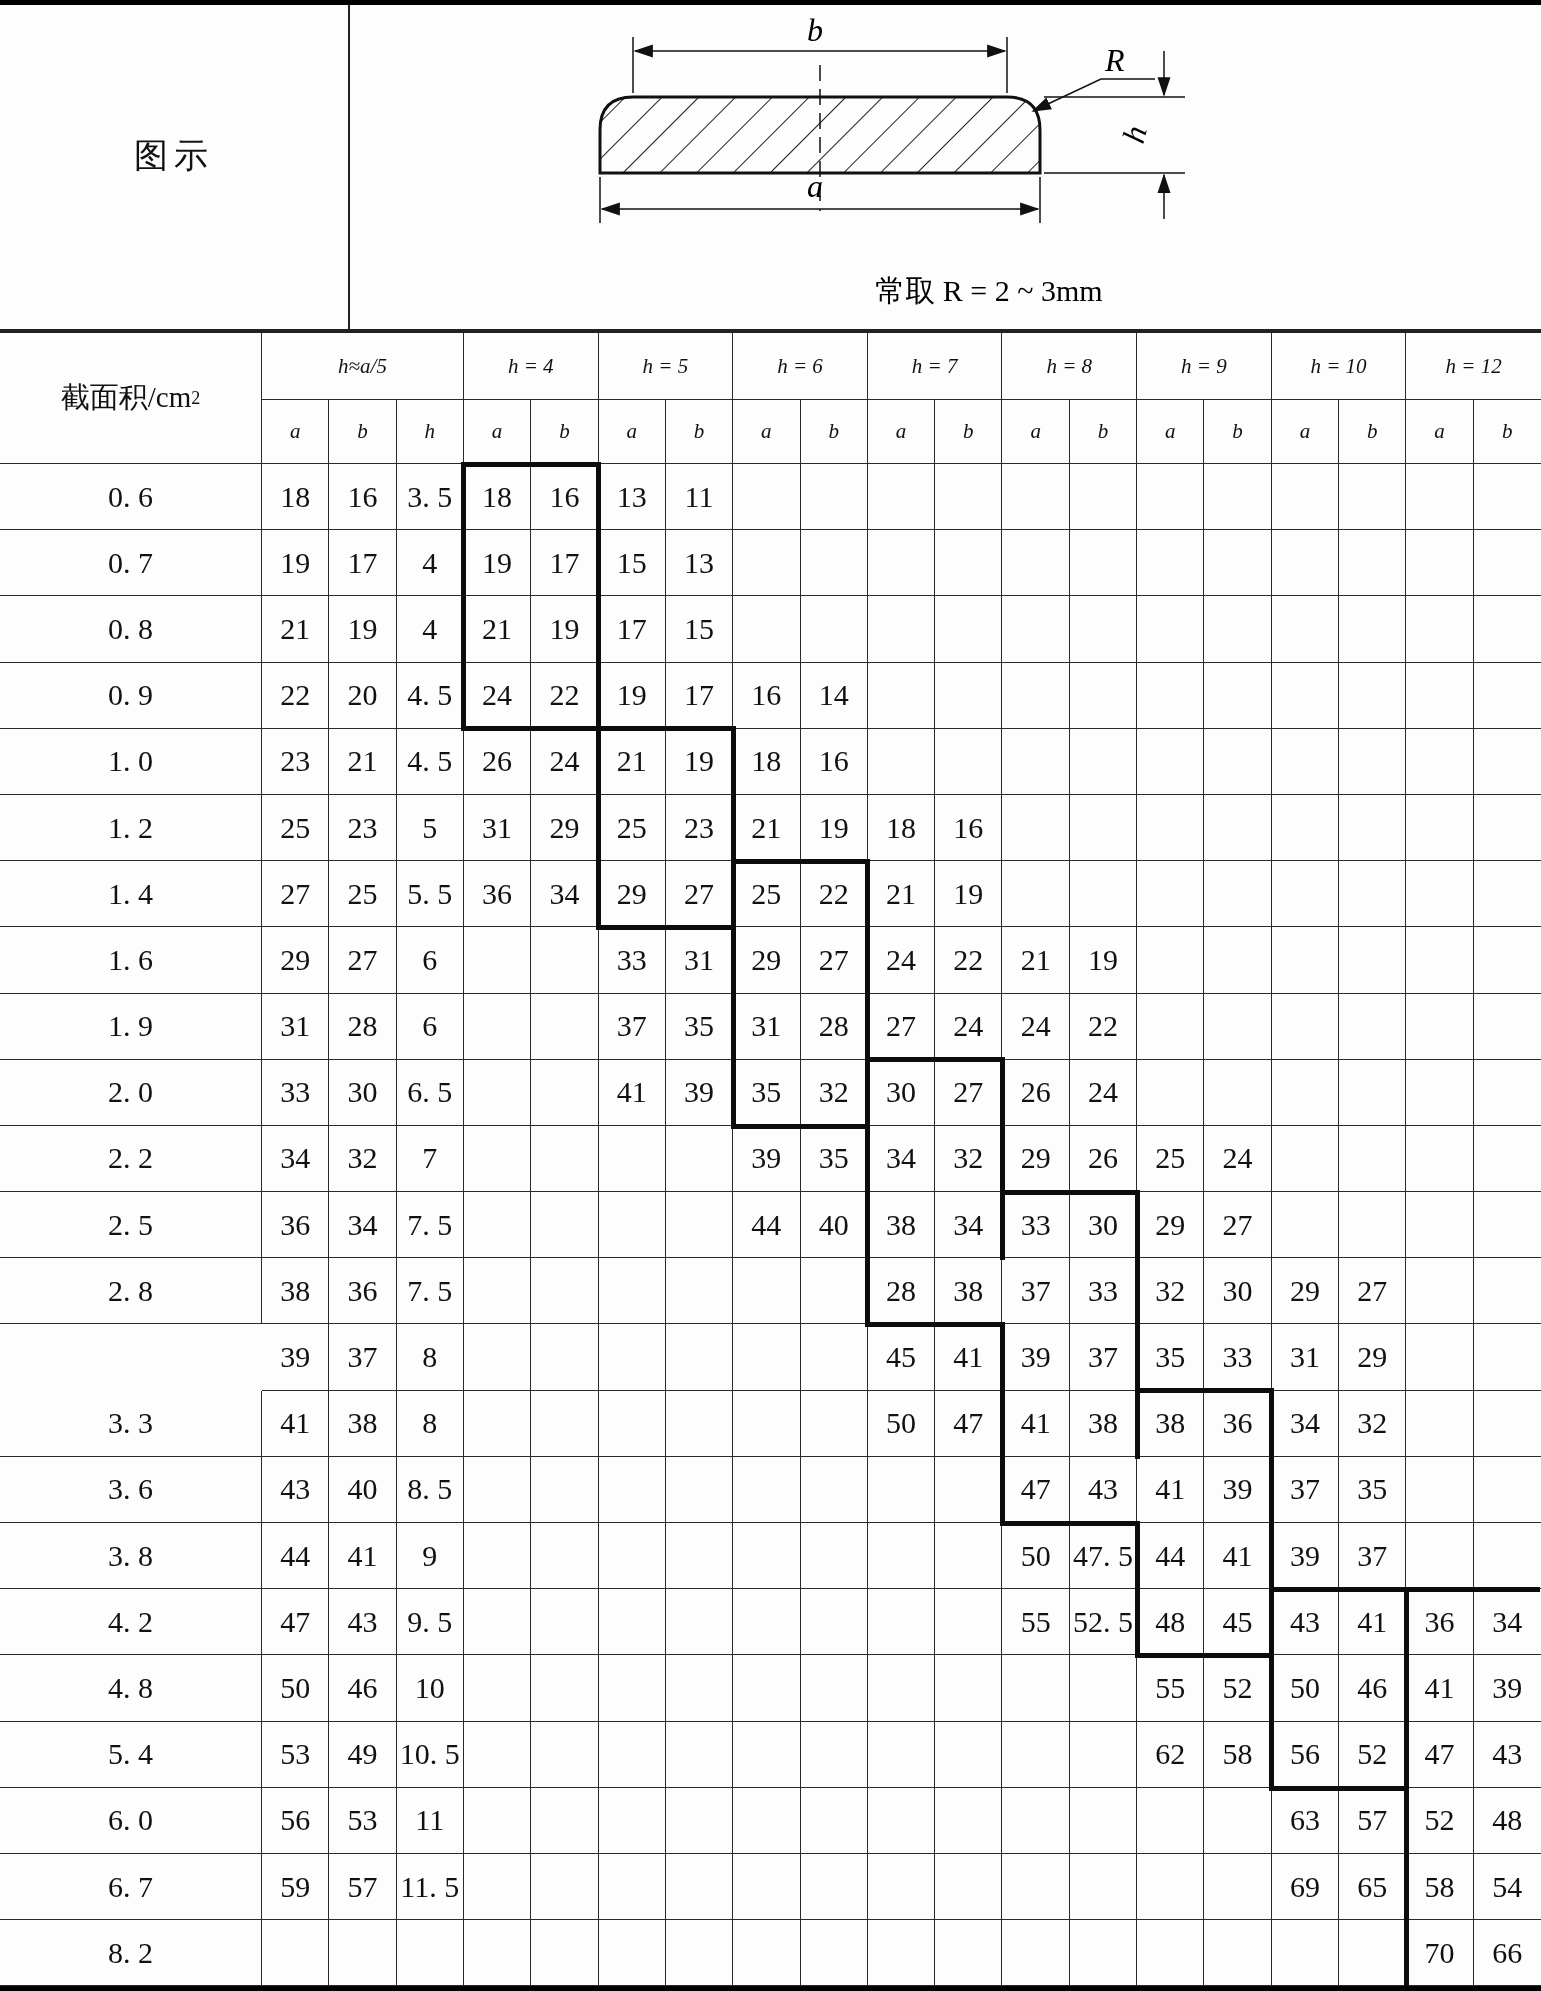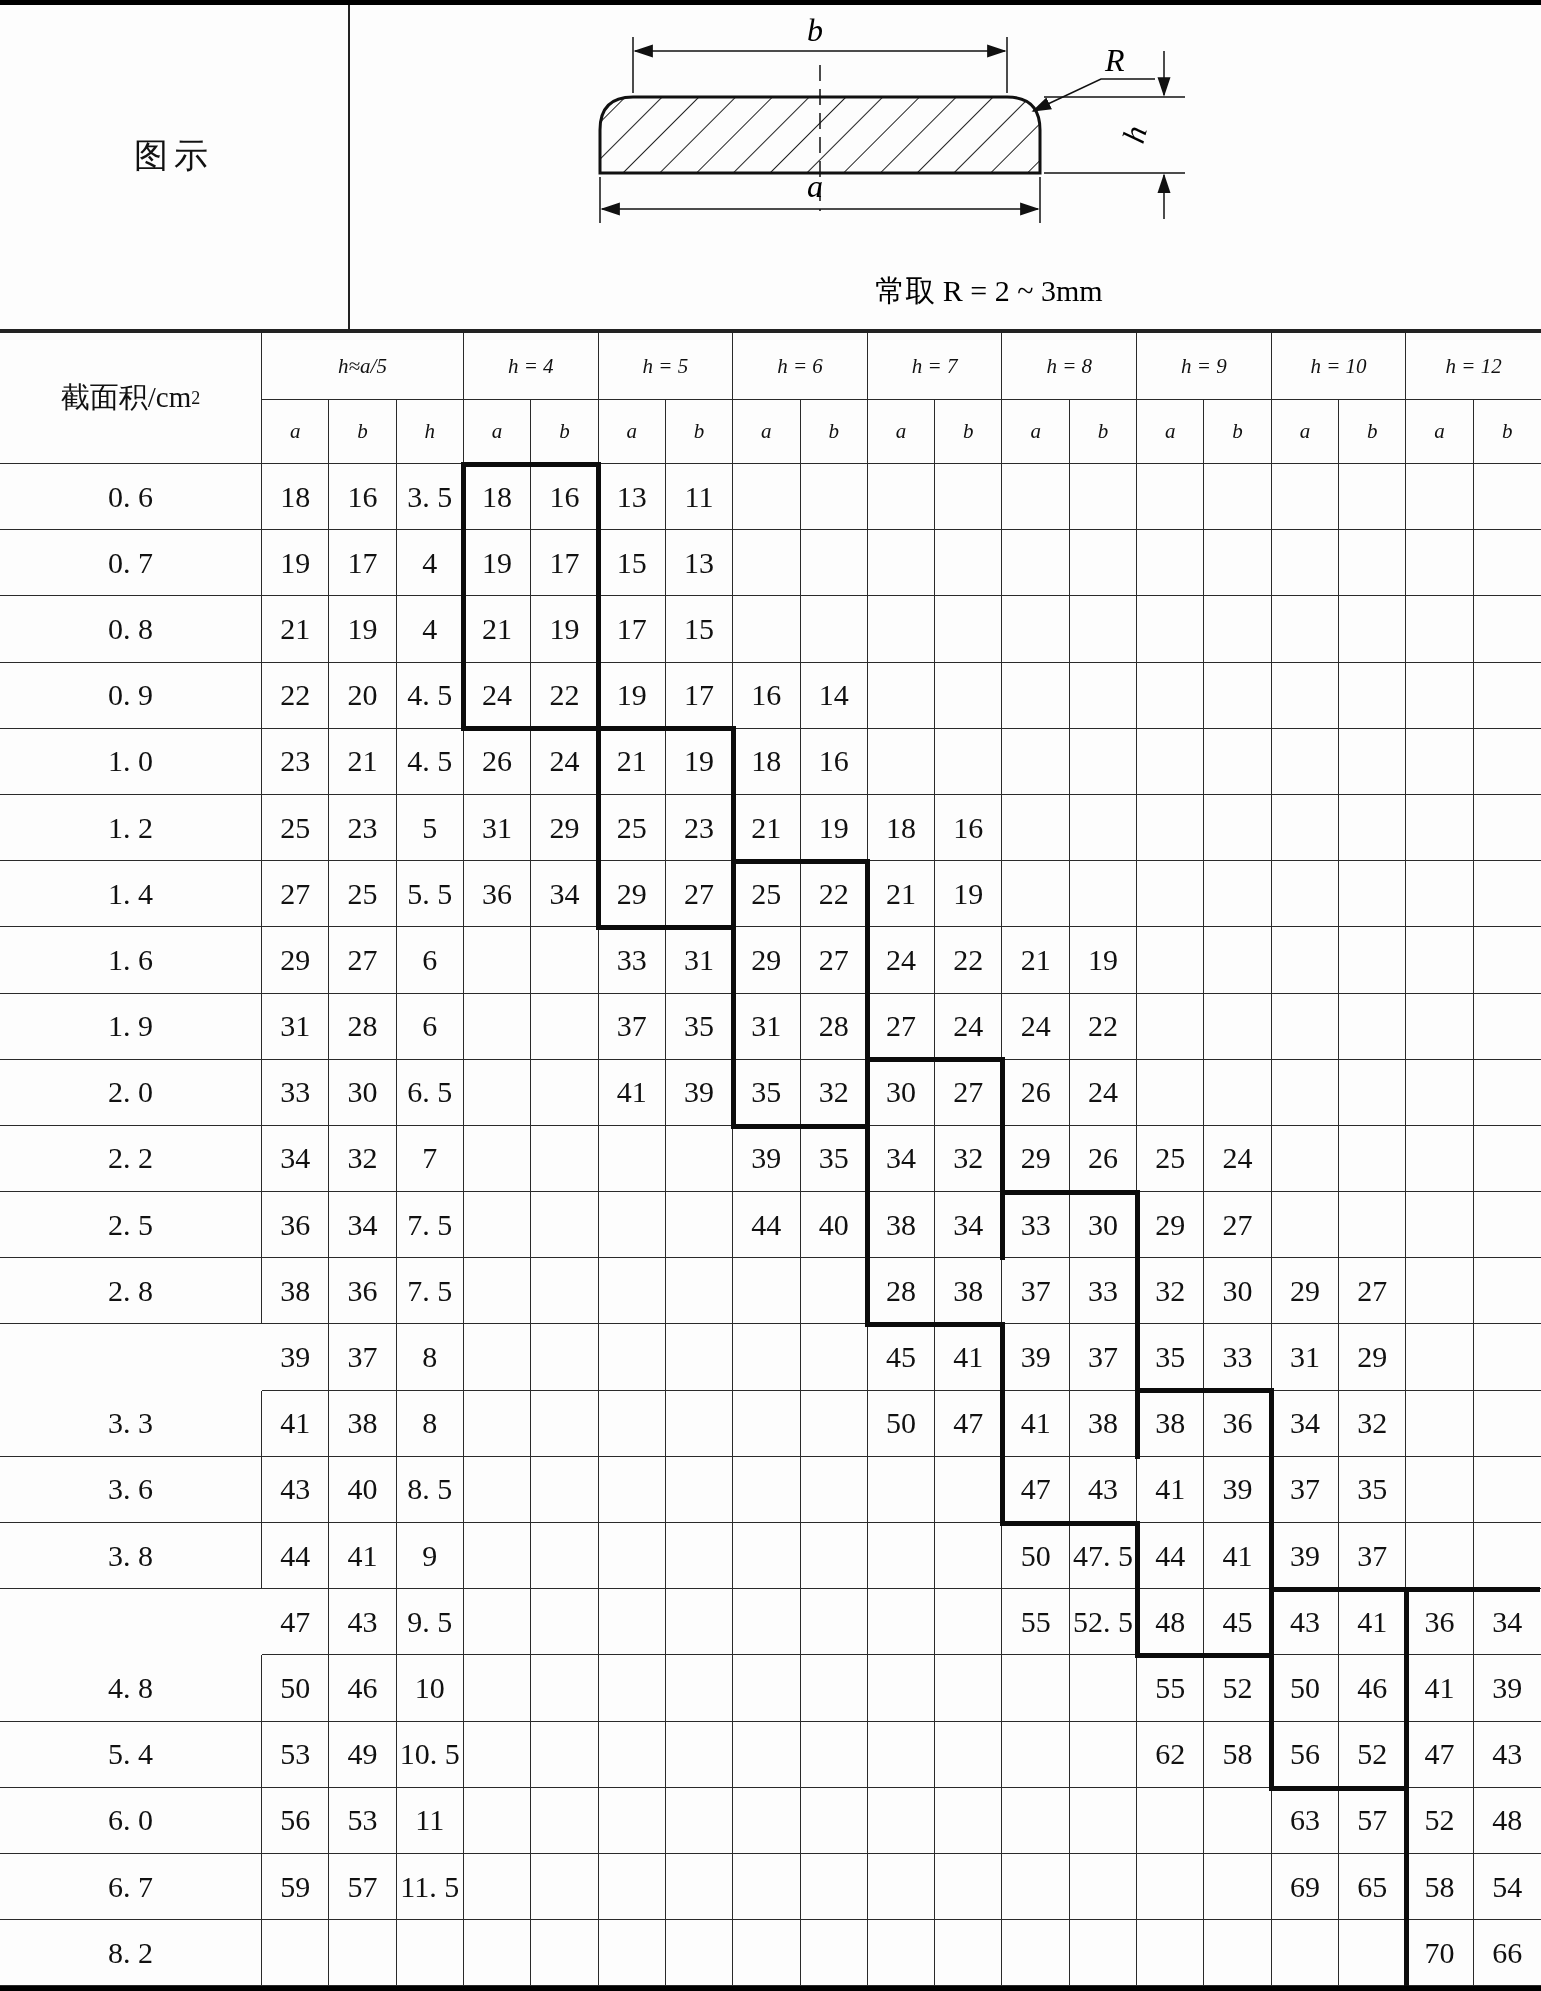--- a/index.html
+++ b/index.html
@@ -468,20 +468,21 @@
       <div class="cell " style="grid-area: 19 / 11;"></div>
       <div class="cell " style="grid-area: 19 / 12;"></div>
       <div class="cell " style="grid-area: 19 / 13;">50</div>
       <div class="cell " style="grid-area: 19 / 14;">47. 5</div>
       <div class="cell " style="grid-area: 19 / 15;">44</div>
       <div class="cell " style="grid-area: 19 / 16;">41</div>
       <div class="cell " style="grid-area: 19 / 17;">39</div>
       <div class="cell " style="grid-area: 19 / 18;">37</div>
       <div class="cell " style="grid-area: 19 / 19;"></div>
       <div class="cell lastcol" style="grid-area: 19 / 20;"></div>
+      <div class="cell rowlabel" style="grid-area: 20 / 1;">4. 2</div>
       <div class="cell " style="grid-area: 20 / 2;">47</div>
       <div class="cell " style="grid-area: 20 / 3;">43</div>
       <div class="cell " style="grid-area: 20 / 4;">9. 5</div>
       <div class="cell " style="grid-area: 20 / 5;"></div>
       <div class="cell " style="grid-area: 20 / 6;"></div>
       <div class="cell " style="grid-area: 20 / 7;"></div>
       <div class="cell " style="grid-area: 20 / 8;"></div>
       <div class="cell " style="grid-area: 20 / 9;"></div>
       <div class="cell " style="grid-area: 20 / 10;"></div>
       <div class="cell " style="grid-area: 20 / 11;"></div>

